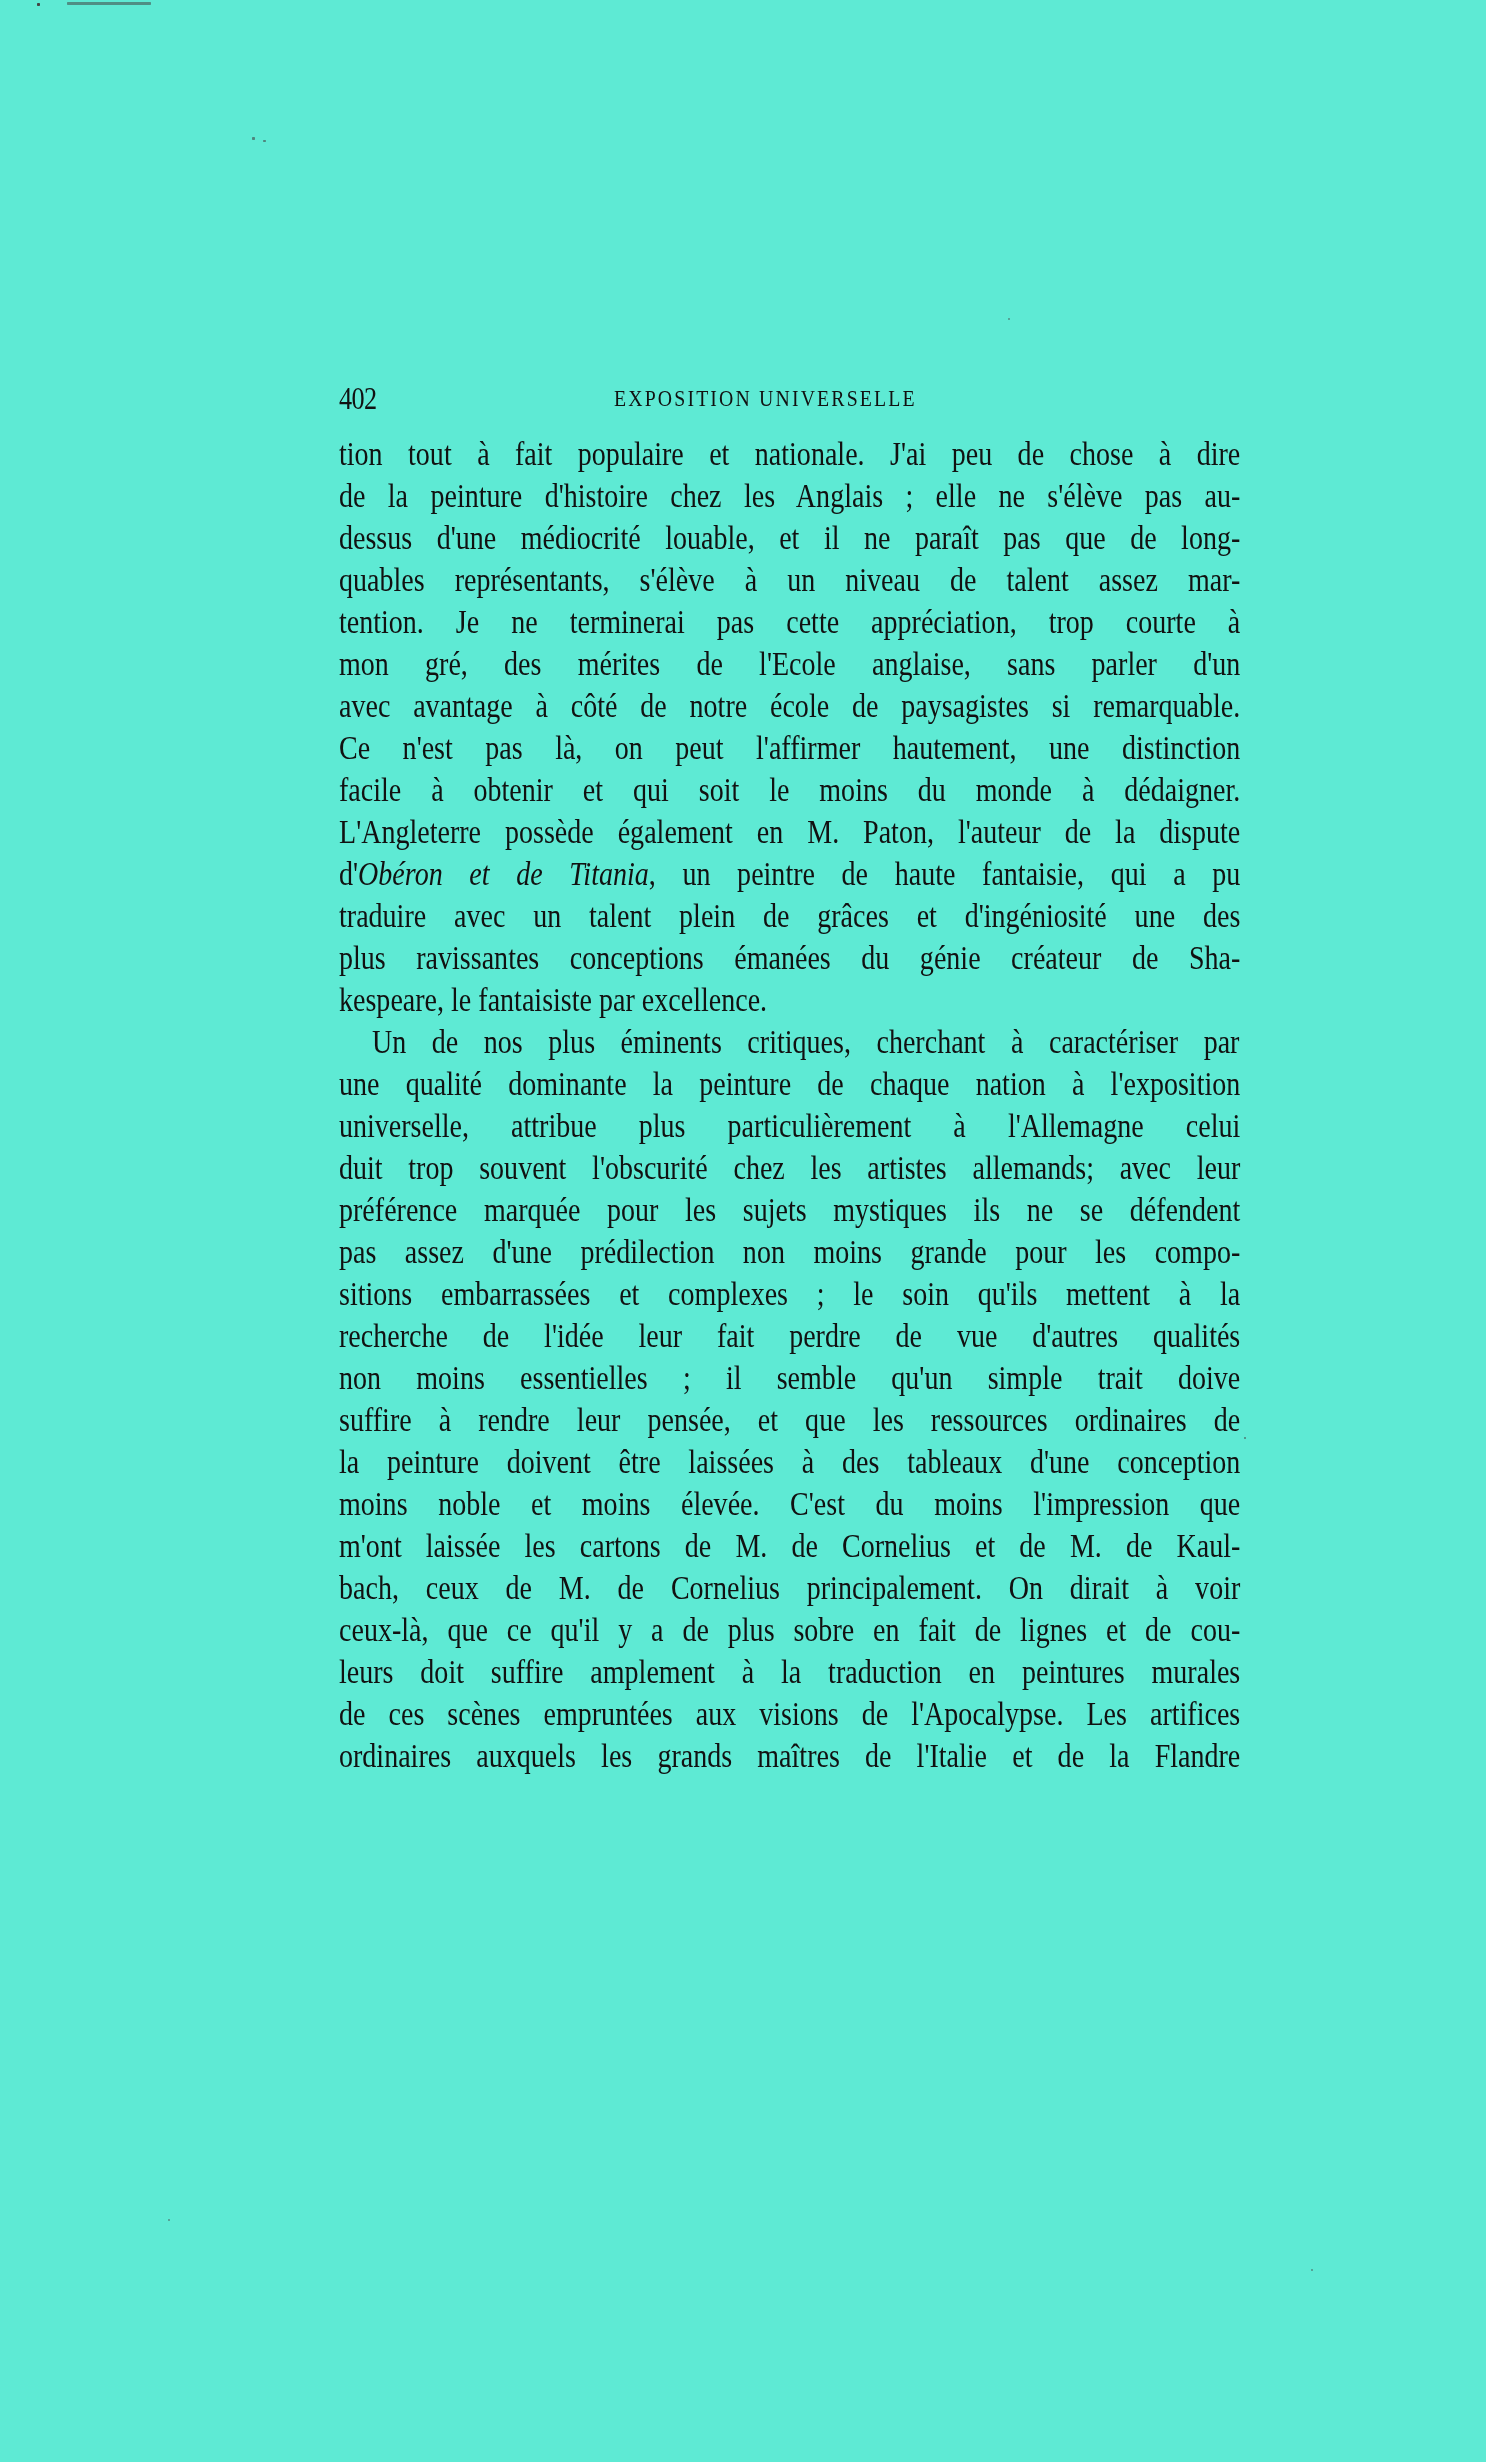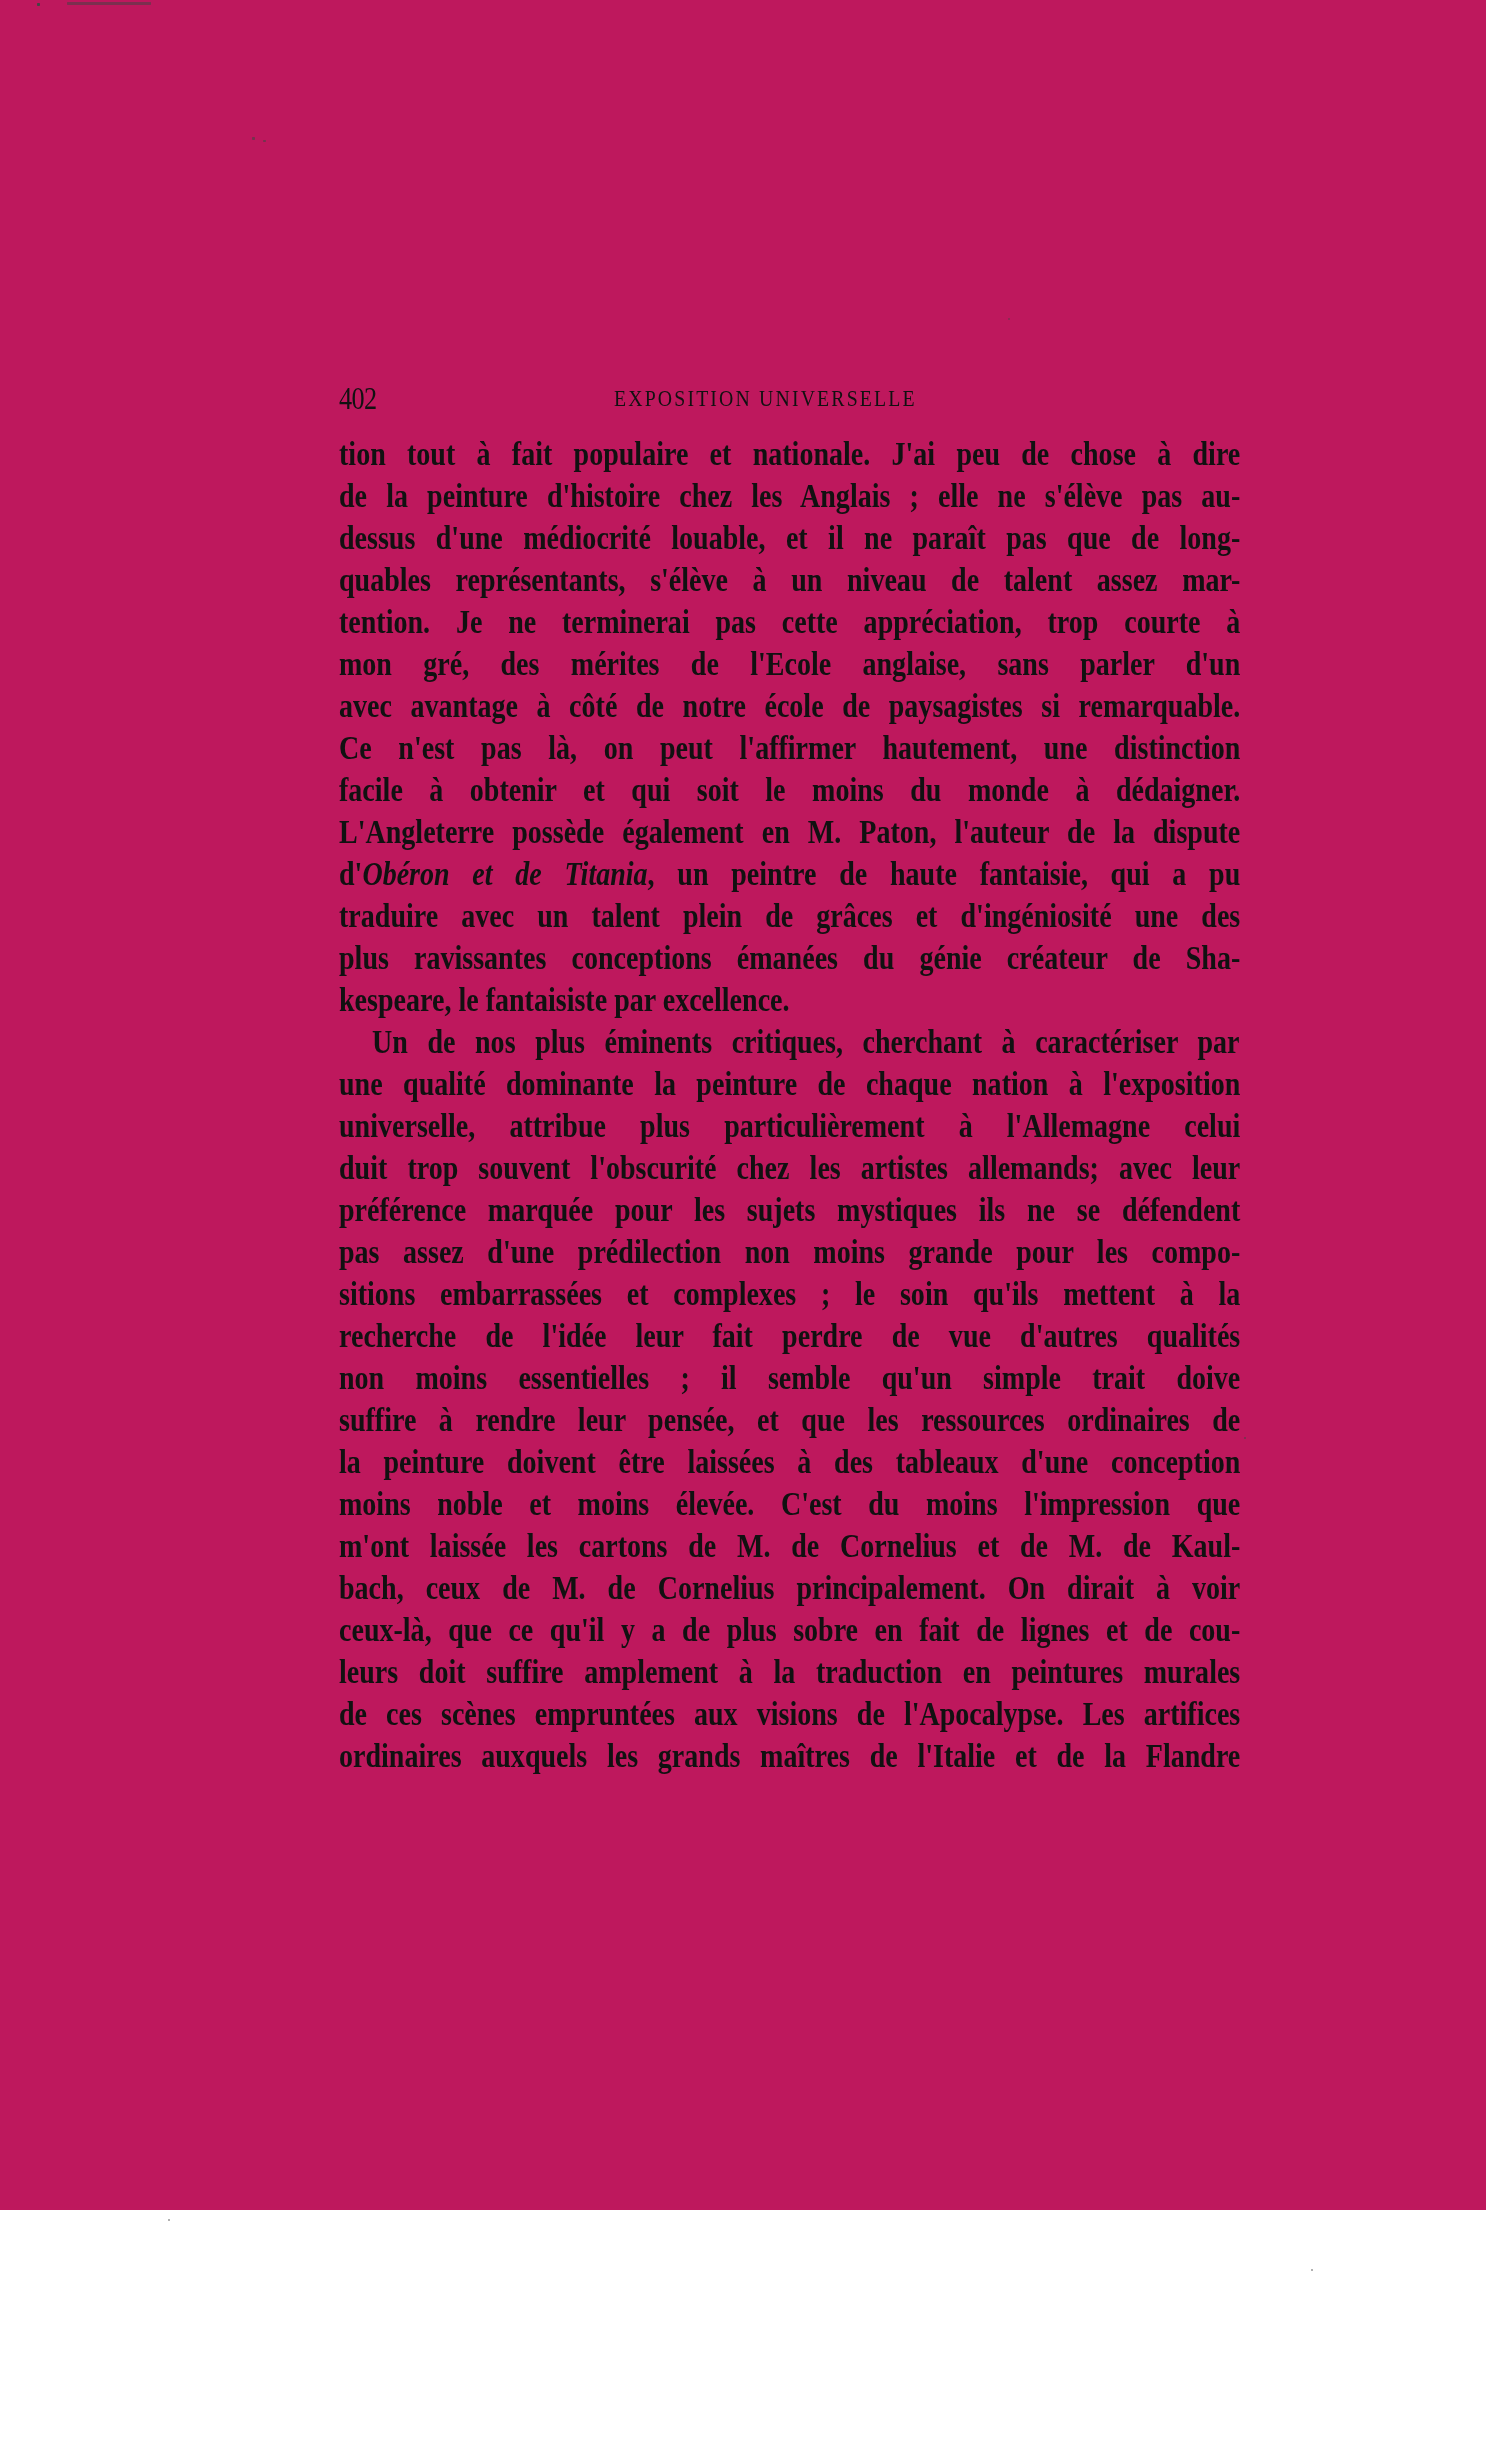--- a/index.html
+++ b/index.html
@@ -12,22 +12,22 @@
       height: 2462px;
       position: relative;
       overflow: hidden;
       font-family: "Liberation Serif", "DejaVu Serif", serif;
       color: #111111;
     }
     .page {
       position: absolute;
       left: 0; top: 0;
       width: 1487px;
-      height: 2210px;
-      background: #be185d;
+      height: 2462px;
+      background: #5eead4;
     }
     .running-head {
       position: absolute;
       left: 339px;
       top: 380px;
       width: 901px;
       height: 37px;
     }
     .page-number {
       position: absolute;
@@ -55,21 +55,20 @@
       position: absolute;
       left: 339px;
       top: 433px;
       width: 901px;
     }
     .line {
       position: relative;
       height: 42px;
       width: 901px;
       overflow: visible;
-      font-weight: bold;
     }
     .line-inner {
       position: absolute;
       left: 0;
       top: 0;
       width: 1093px;            
       font-size: 34px;
       line-height: 42px;
       white-space: nowrap;
       text-align: justify;

